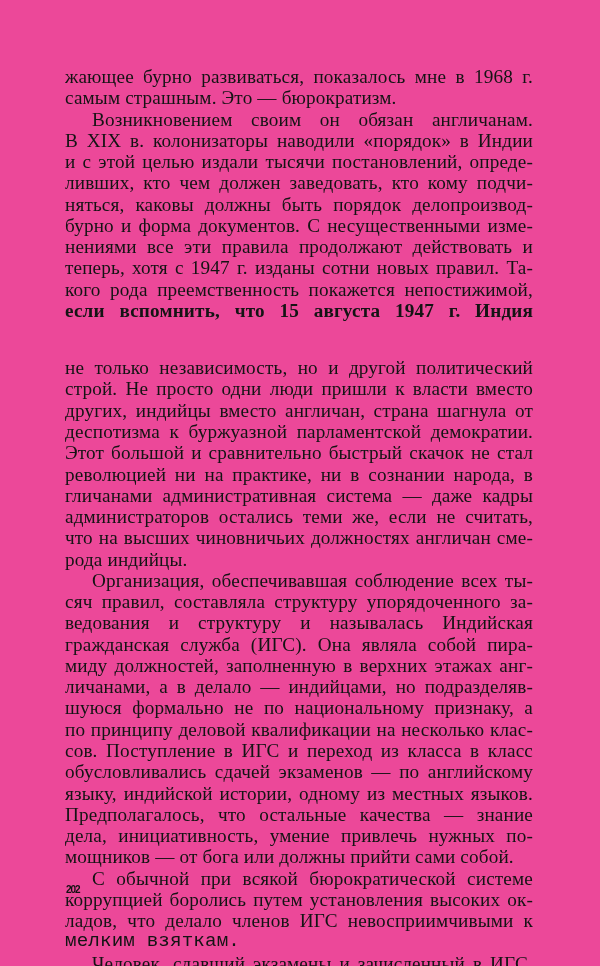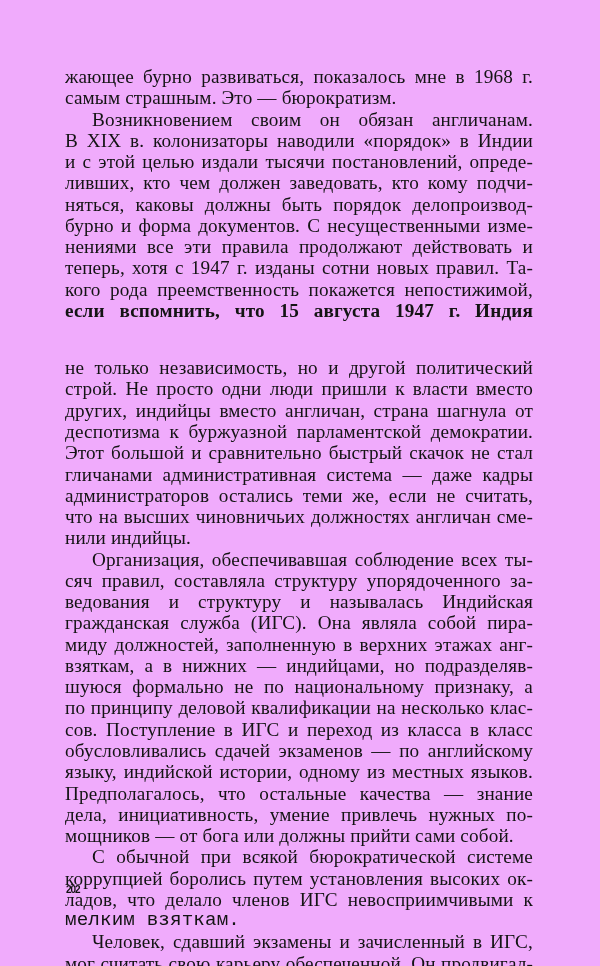--- a/index.html
+++ b/index.html
@@ -14,21 +14,21 @@
       overflow: hidden;
       font-family: "Liberation Serif", "DejaVu Serif", serif;
       color: #141414;
     }
     .page {
       position: absolute;
       left: 0;
       top: 0;
       width: 600px;
       height: 966px;
-      background: #f0abfc;
+      background: #ec4899;
     }
     .text-block {
       position: absolute;
       left: 65px;
       top: 66px;
       width: 468px;
     }
     .line {
       display: block;
       height: 21.27px;
@@ -72,30 +72,31 @@
       <span class="line" style="white-space: normal; overflow: hidden;">бурно и форма документов. С несущественными изме-</span>
       <span class="line" style="white-space: normal; overflow: hidden;">нениями все эти правила продолжают действовать и</span>
       <span class="line" style="white-space: normal; overflow: hidden;">теперь, хотя с 1947 г. изданы сотни новых правил. Та-</span>
       <span class="line" style="white-space: normal; overflow: hidden;">кого рода преемственность покажется непостижимой,</span>
       <span class="line" style="white-space: normal; overflow: hidden; font-weight: bold;">если вспомнить, что 15 августа 1947 г. Индия получила</span>
       <span class="line" style="white-space: normal; overflow: hidden; margin-top: 36px;">не только независимость, но и другой политический</span>
       <span class="line" style="white-space: normal; overflow: hidden;">строй. Не просто одни люди пришли к власти вместо</span>
       <span class="line" style="white-space: normal; overflow: hidden;">других, индийцы вместо англичан, страна шагнула от</span>
       <span class="line" style="white-space: normal; overflow: hidden;">деспотизма к буржуазной парламентской демократии.</span>
       <span class="line" style="white-space: normal; overflow: hidden;">Этот большой и сравнительно быстрый скачок не стал</span>
+      <span class="line" style="white-space: normal; overflow: hidden;">революцией ни на практике, ни в сознании народа, в</span>
       <span class="line" style="white-space: normal; overflow: hidden;">гличанами административная система — даже кадры</span>
       <span class="line" style="white-space: normal; overflow: hidden;">администраторов остались теми же, если не считать,</span>
       <span class="line" style="white-space: normal; overflow: hidden;">что на высших чиновничьих должностях англичан сме-</span>
-      <span class="line last" style="white-space: nowrap;">нили индийцы.</span>
+      <span class="line last" style="white-space: nowrap;">рода индийцы.</span>
       <span class="line indent" style="white-space: normal; overflow: hidden;">Организация, обеспечивавшая соблюдение всех ты-</span>
       <span class="line" style="white-space: normal; overflow: hidden;">сяч правил, составляла структуру упорядоченного за-</span>
       <span class="line" style="white-space: normal; overflow: hidden;">ведования и структуру и называлась Индийская</span>
       <span class="line" style="white-space: normal; overflow: hidden;">гражданская служба (ИГС). Она являла собой пира-</span>
       <span class="line" style="white-space: normal; overflow: hidden;">миду должностей, заполненную в верхних этажах анг-</span>
-      <span class="line" style="white-space: normal; overflow: hidden;">взяткам, а в нижних — индийцами, но подразделяв-</span>
+      <span class="line" style="white-space: normal; overflow: hidden;">личанами, а в делало — индийцами, но подразделяв-</span>
       <span class="line" style="white-space: normal; overflow: hidden;">шуюся формально не по национальному признаку, а</span>
       <span class="line" style="white-space: normal; overflow: hidden;">по принципу деловой квалификации на несколько клас-</span>
       <span class="line" style="white-space: normal; overflow: hidden;">сов. Поступление в ИГС и переход из класса в класс</span>
       <span class="line" style="white-space: normal; overflow: hidden;">обусловливались сдачей экзаменов — по английскому</span>
       <span class="line" style="white-space: normal; overflow: hidden;">языку, индийской истории, одному из местных языков.</span>
       <span class="line" style="white-space: normal; overflow: hidden;">Предполагалось, что остальные качества — знание</span>
       <span class="line" style="white-space: normal; overflow: hidden;">дела, инициативность, умение привлечь нужных по-</span>
       <span class="line last" style="white-space: nowrap;">мощников — от бога или должны прийти сами собой.</span>
       <span class="line indent" style="white-space: normal; overflow: hidden;">С обычной при всякой бюрократической системе</span>
       <span class="line" style="white-space: normal; overflow: hidden;">коррупцией боролись путем установления высоких ок-</span>

